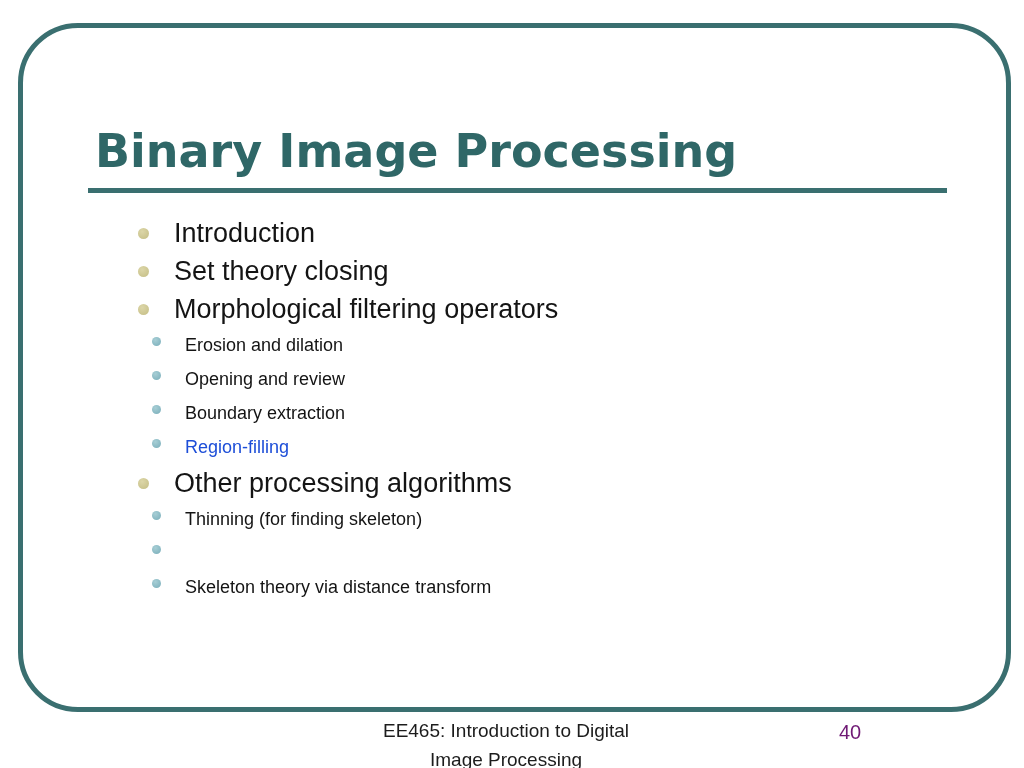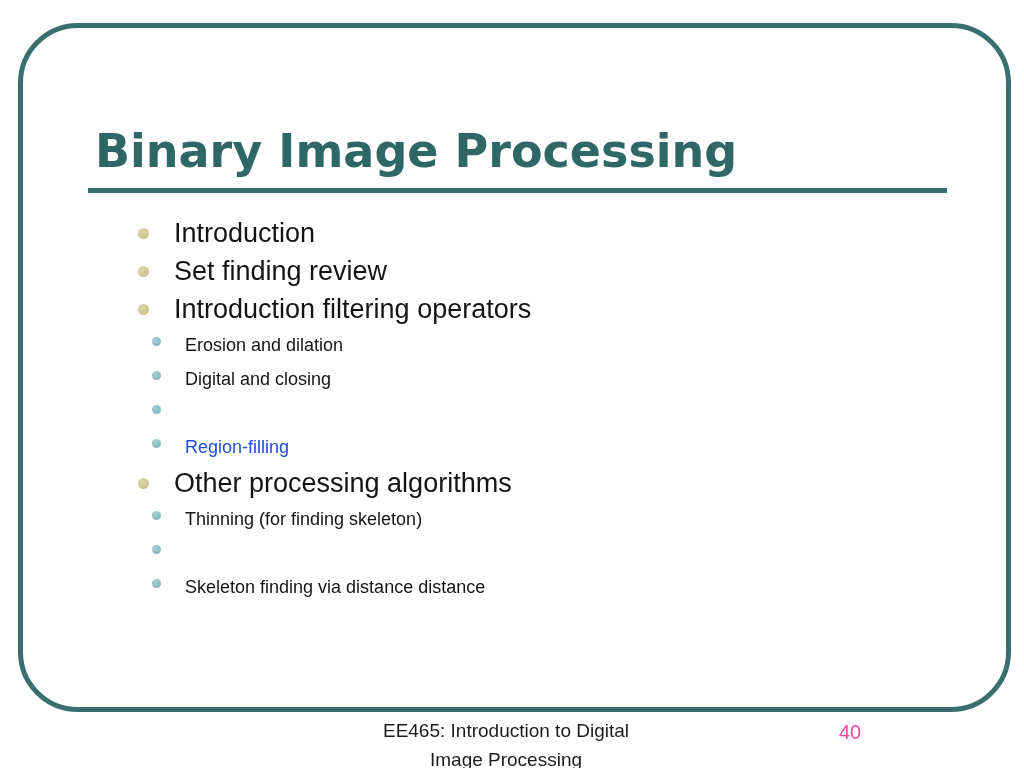--- a/index.html
+++ b/index.html
@@ -86,21 +86,21 @@
     font-size: 19px;
     line-height: 29px;
     color: #1c1c1c;
   }
   .page-number {
     position: absolute;
     left: 820px; top: 721px;
     width: 60px;
     text-align: center;
     font-size: 20px;
-    color: #ec4899;
+    color: #701a75;
   }
 </style>
 </head>
 <body>
 
 <div class="canvas">
 
   <div class="slide-frame"></div>
 
   <div class="slide-title">Binary Image Processing</div>
@@ -108,41 +108,42 @@
 
   <div class="bullet-list">
 
     <div class="item l1">
       <span class="bullet"></span>
       <span class="label">Introduction</span>
     </div>
 
     <div class="item l1">
       <span class="bullet"></span>
-      <span class="label">Set finding review</span>
+      <span class="label">Set theory closing</span>
     </div>
 
     <div class="item l1">
       <span class="bullet"></span>
-      <span class="label">Introduction filtering operators</span>
+      <span class="label">Morphological filtering operators</span>
     </div>
 
     <div class="item l2">
       <span class="bullet"></span>
       <span class="label">Erosion and dilation</span>
     </div>
 
     <div class="item l2">
       <span class="bullet"></span>
-      <span class="label">Digital and closing</span>
+      <span class="label">Opening and review</span>
     </div>
 
 
     <div class="item l2">
       <span class="bullet"></span>
+      <span class="label">Boundary extraction</span>
     </div>
 
     <div class="item l2">
       <span class="bullet"></span>
       <span class="label accent">Region-filling</span>
     </div>
 
     <div class="item l1">
       <span class="bullet"></span>
       <span class="label">Other processing algorithms</span>
@@ -152,21 +153,21 @@
       <span class="bullet"></span>
       <span class="label">Thinning (for finding skeleton)</span>
     </div>
 
     <div class="item l2">
       <span class="bullet"></span>
     </div>
 
     <div class="item l2">
       <span class="bullet"></span>
-      <span class="label">Skeleton finding via distance distance</span>
+      <span class="label">Skeleton theory via distance transform</span>
     </div>
 
   </div>
 
   <div class="footer-course">EE465: Introduction to Digital Image Processing</div>
   <div class="page-number">40</div>
 
 </div>
 
 </body></html>

